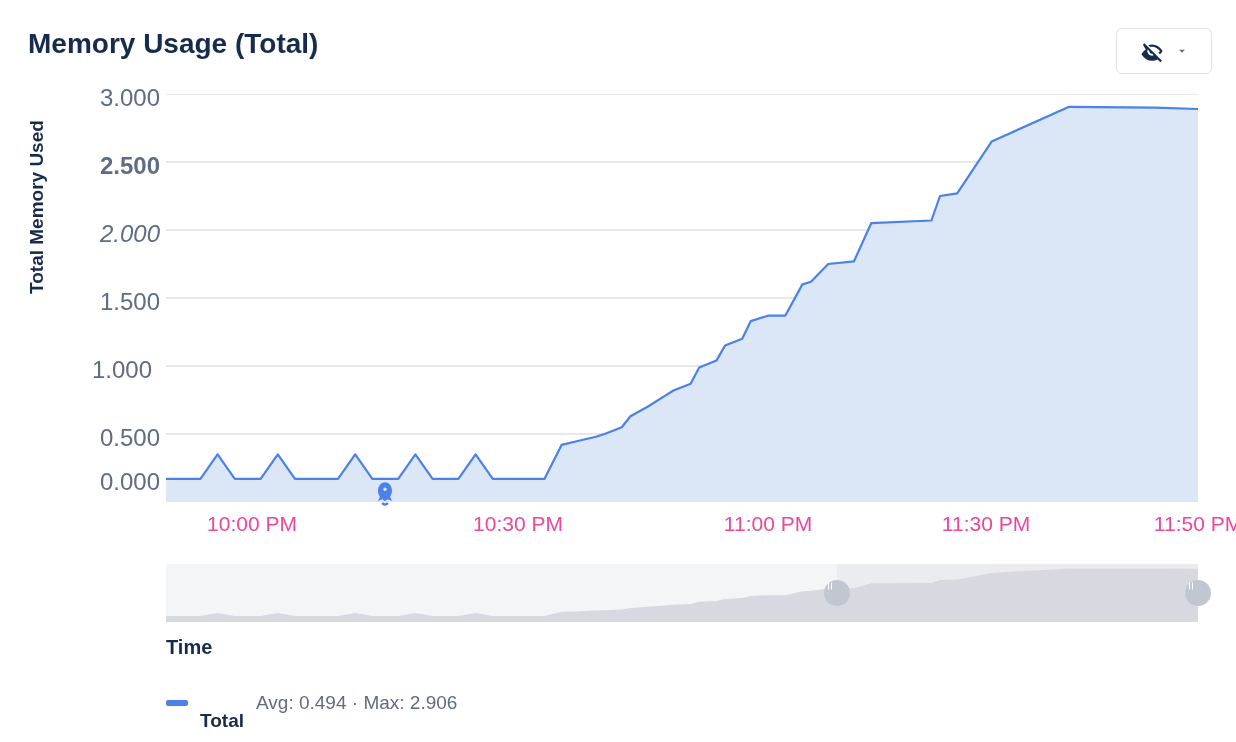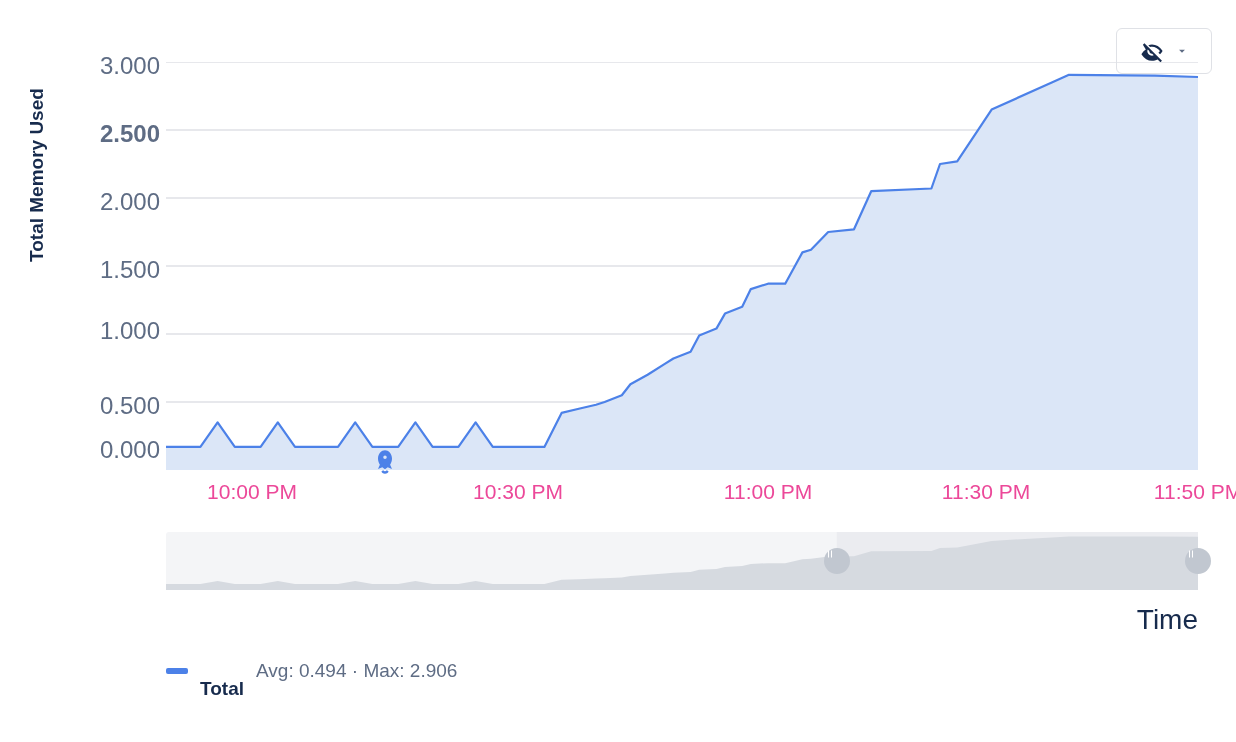--- a/index.html
+++ b/index.html
@@ -15,54 +15,55 @@
   .line{fill:none;stroke:#4C81E8;stroke-width:2.2;stroke-linejoin:round;}
   .ytick-labels{position:absolute;left:56px;top:-10px;width:76px;height:420px;}
   .ytick-labels div{position:absolute;right:0;font-size:24px;color:#5E6C84;text-align:right;width:76px;}
   .xtick-labels{position:absolute;left:138px;top:418px;width:1032px;}
   .xtick-labels div{position:absolute;font-size:21px;color:#ec4899;transform:translateX(-50%);white-space:nowrap;}
   .rocket{position:absolute;color:#4C81E8;}
   .minimap{position:absolute;left:138px;top:470px;width:1032px;height:58px;background:#F4F5F7;border-radius:3px;}
   .minimap svg{position:absolute;left:0;top:0;}
   .handle{position:absolute;width:26px;height:26px;background:#C1C7D0;border-radius:50%;top:16px;display:flex;align-items:center;justify-content:center;}
   .handle svg{display:block;}
-  .xlabel{position:absolute;left:138px;top:542px;width:1032px;text-align:right;font-size:28px;font-weight:400;}
+  .xlabel{position:absolute;left:138px;top:542px;width:1032px;text-align:left;font-size:20px;font-weight:700;}
   .legend{position:absolute;left:138px;top:580px;display:flex;align-items:center;gap:12px;font-size:19px;}
   .legend .swatch{width:22px;height:6px;background:#4C81E8;border-radius:2px;}
   .legend .series{font-weight:700;margin-top:36px;}
   .legend .stats{color:#5E6C84;}
 </style>
 </head>
 <body>
 
 <div class="panel">
 
+  <div class="title">Memory Usage (Total)</div>
 
   <div class="settings-btn">
     <span>
       <svg width="26" height="26" viewBox="0 0 24 24">
           <path fill="#172B4D" d="M12 6c3.8 0 7.2 2.1 9.5 5.6.2.3.2.6 0 .9-.6.9-1.3 1.8-2.1 2.5l-1.5-1.5c.5-.5 1-1 1.4-1.6C17.5 9.5 14.9 8 12 8c-.6 0-1.2.1-1.8.2L8.6 6.6C9.7 6.2 10.8 6 12 6zm-8.4.2 1.4-1.4 16.2 16.2-1.4 1.4-2.6-2.6C15.6 20.5 13.8 21 12 21c-3.8 0-7.2-2.1-9.5-5.6-.2-.3-.2-.6 0-.9 1-1.6 2.3-2.9 3.8-3.9L3.6 6.2zM7.7 12c0 2.4 1.9 4.3 4.3 4.3.6 0 1.1-.1 1.6-.3l-1.4-1.4c-.1 0-.1 0-.2 0-1.4 0-2.5-1.1-2.5-2.5 0-.1 0-.1 0-.2l-1.4-1.4c-.2.5-.4 1-.4 1.5z"></path>
         </svg>
     </span>
     <span>
       <svg width="14" height="14" viewBox="0 0 24 24">
           <path fill="#5E6C84" d="M7 10l5 5 5-5z"></path>
         </svg>
     </span>
   </div>
 
   <div class="plot-wrap">
     <div class="ylabel">Total Memory Used</div>
 
     <div class="ytick-labels" id="ytick-labels">
         <div style="top: 384px;">0.000</div>
         <div style="top: 340px;">0.500</div>
-        <div style="top: 265px;">1.000</div>
+        <div style="top: 272px; text-align: center;">1.000</div>
         <div style="top: 204px;">1.500</div>
-        <div style="top: 136px;">2.000</div>
+        <div style="top: 136px; font-style: italic;">2.000</div>
         <div style="top: 68px; font-weight: bold;">2.500</div>
         <div style="top: 0px;">3.000</div>
       </div>
 
     <svg class="plot" id="plot-svg" viewBox="0 0 1032 408">
       <g class="grid" id="grid-g">
           <line x1="0" x2="1032" y1="408" y2="408"></line>
           <line x1="0" x2="1032" y1="340" y2="340"></line>
           <line x1="0" x2="1032" y1="272" y2="272"></line>
           <line x1="0" x2="1032" y1="204" y2="204"></line>

